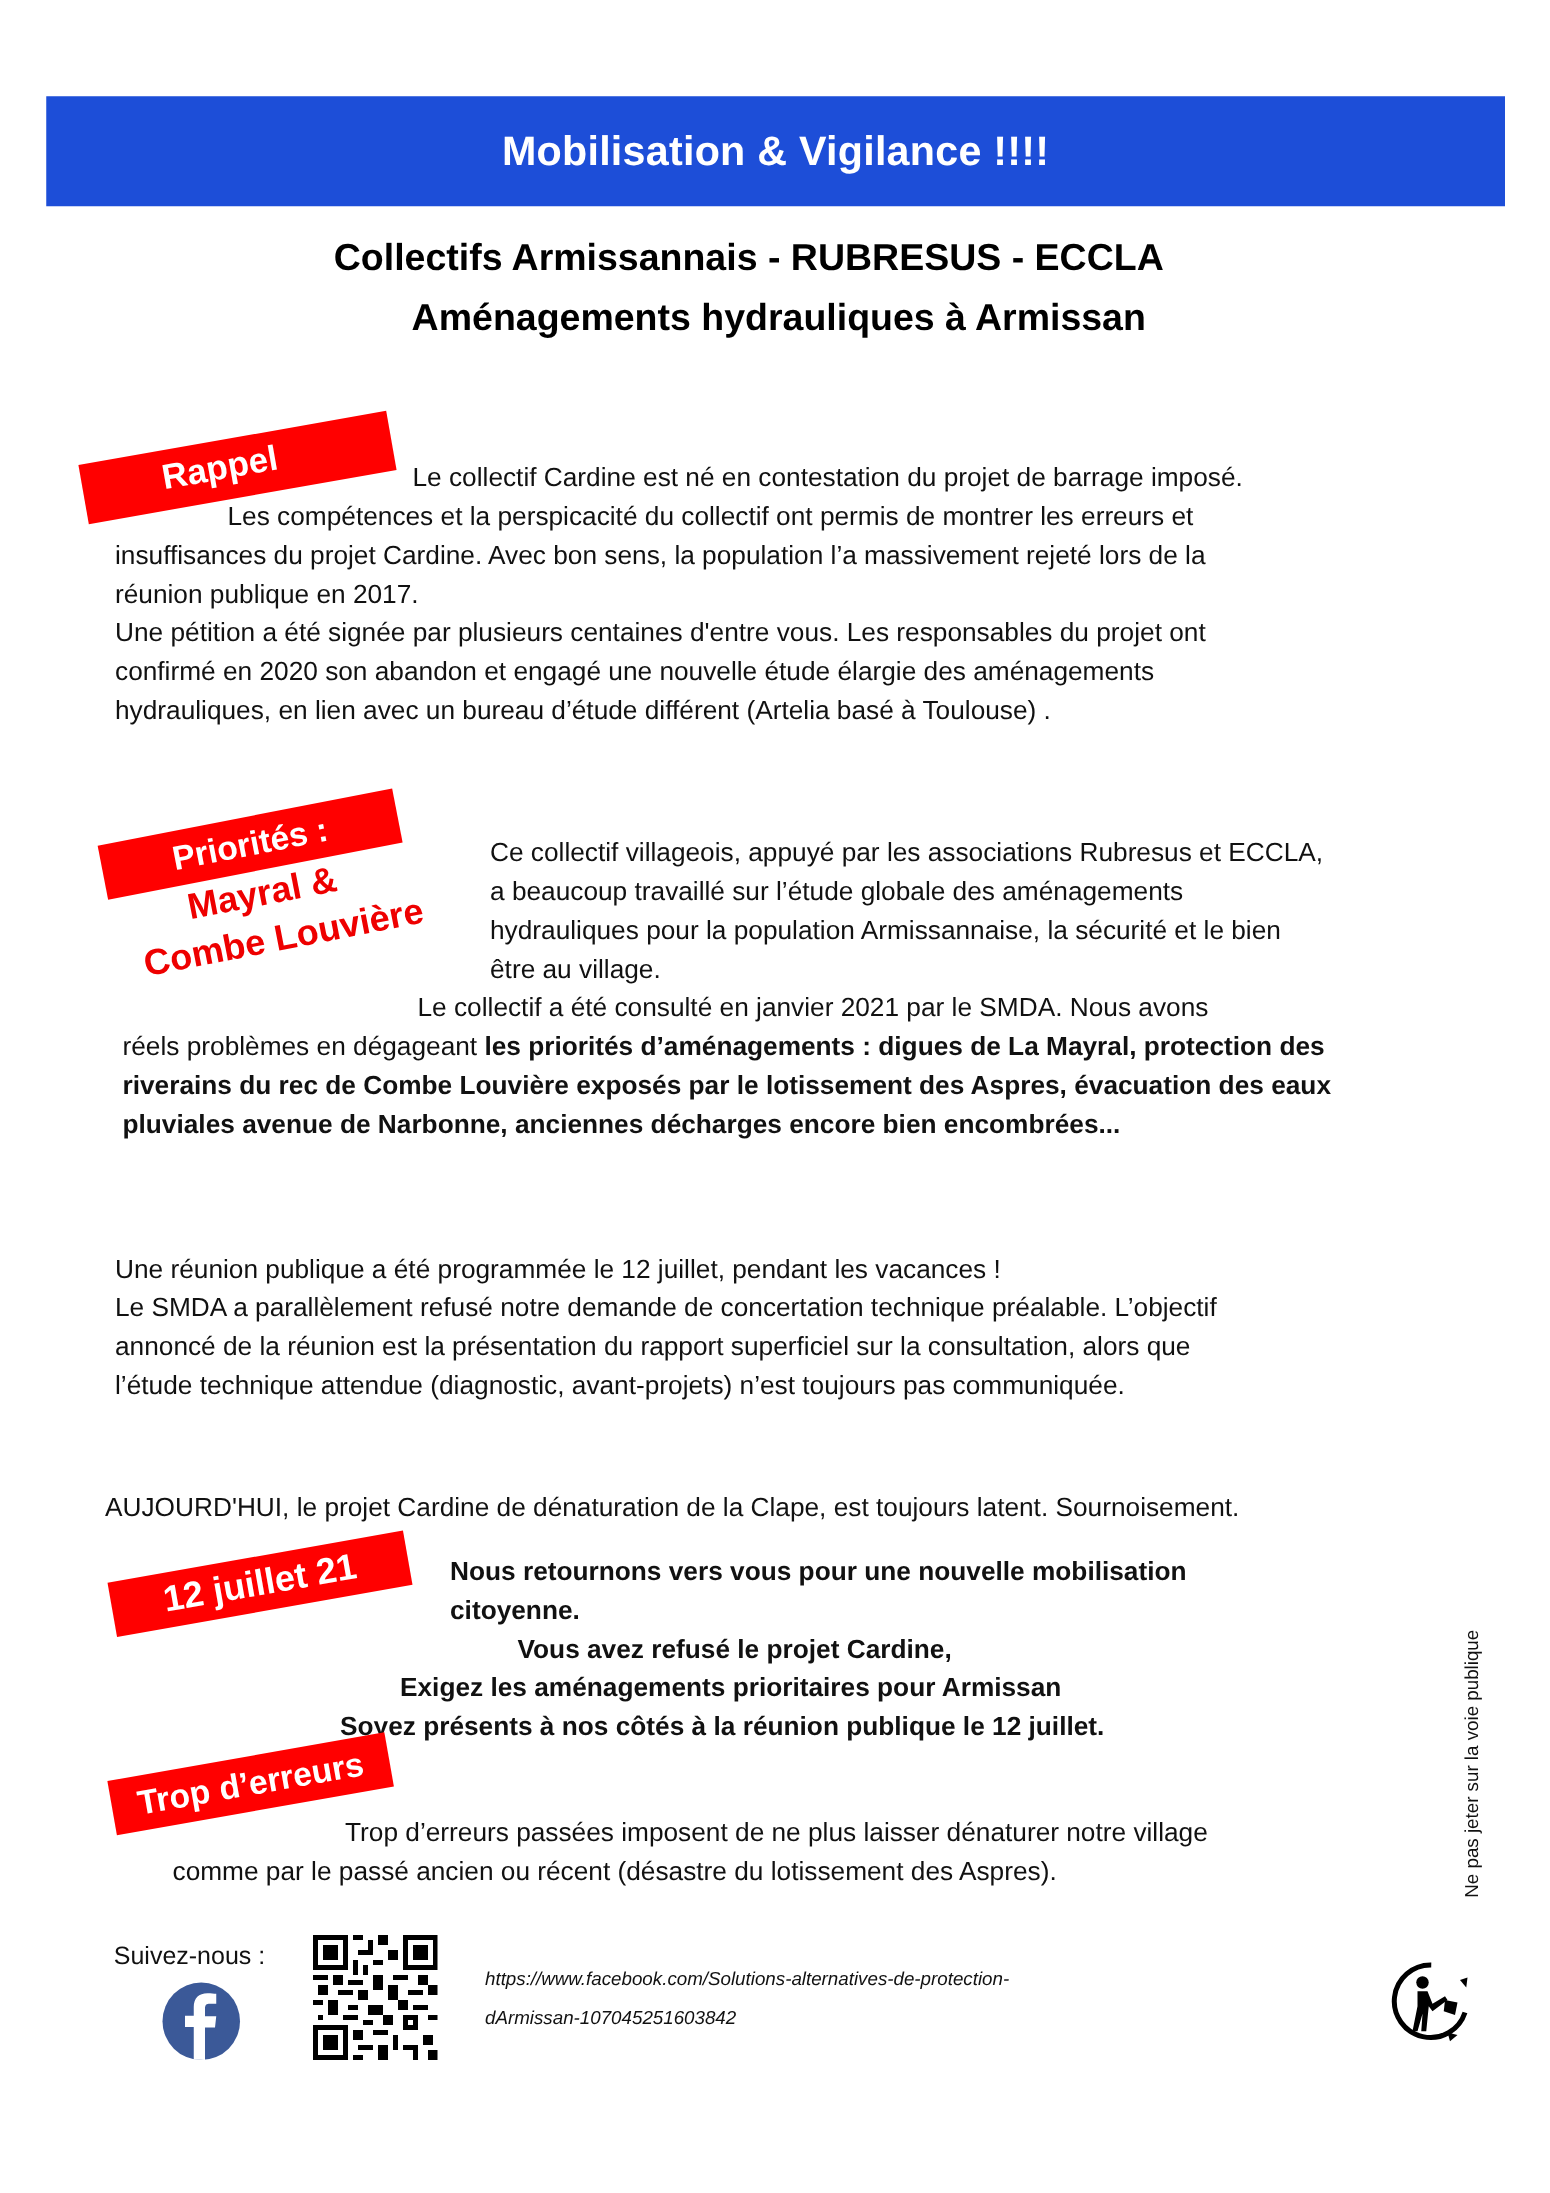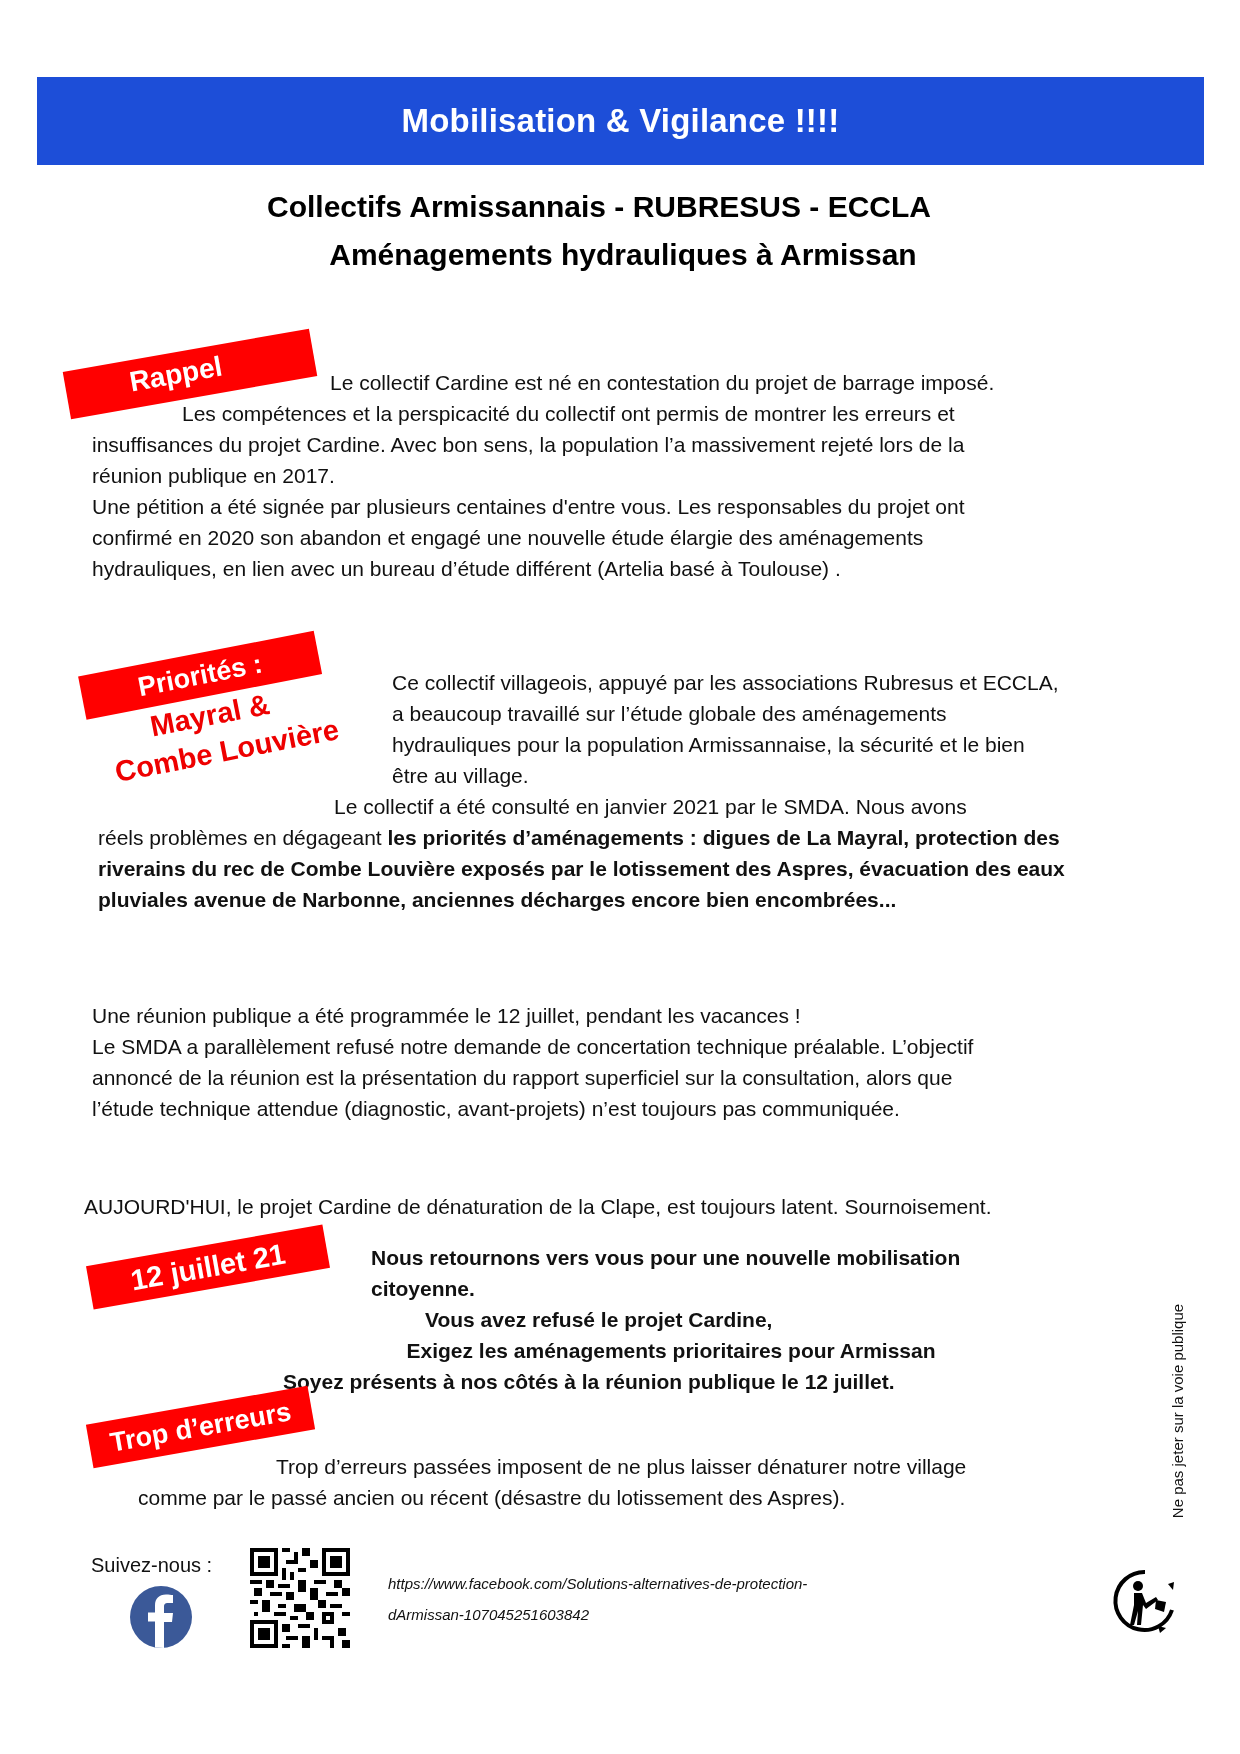--- a/index.html
+++ b/index.html
@@ -64,24 +64,24 @@
 <div class="abs body-text" style="left:92px; top:1000px; width:1080px;">
   <p>Une réunion publique a été programmée le 12 juillet, pendant les vacances !</p>
   <p> Le SMDA a parallèlement refusé notre demande de concertation technique préalable. L’objectif</p>
   <p>annoncé de la réunion est la présentation du rapport superficiel sur la consultation, alors que</p>
   <p>l’étude technique attendue (diagnostic, avant-projets) n’est toujours pas communiquée.</p>
 </div>
 
 <div class="abs body-text" style="left:84px; top:1191px; width:1100px;">AUJOURD'HUI, le projet Cardine de dénaturation de la Clape, est toujours latent. Sournoisement.</div>
 
 <div class="abs badge" style="left:88px; top:1245px; width:240px; height:44px; line-height:44px; font-size:29px; transform:rotate(-10deg);">12 juillet 21</div>
-<div class="abs body-text bold" style="left:251px; top:1242px; width:760px;">
+<div class="abs body-text bold" style="left:240px; top:1242px; width:760px;">
   <p style="padding-left:120px;">Nous retournons vers vous pour une nouvelle mobilisation citoyenne.</p>
   <p style="padding-left:174px;">Vous avez refusé le projet Cardine,</p>
-  <p style="padding-left:80px;text-align:center;">Exigez les aménagements prioritaires pour Armissan</p>
+  <p style="padding-left:80px;">Exigez les aménagements prioritaires pour Armissan</p>
   <p style="padding-left:32px;">Soyez présents à nos côtés à la réunion publique le 12 juillet.</p>
 </div>
 
 <div class="abs badge" style="left:88px; top:1405px; width:225px; height:44px; line-height:44px; font-size:27px; transform:rotate(-10deg);">Trop d’erreurs</div>
 <div class="abs body-text" style="left:138px; top:1451px; width:1000px;">
   <p style="padding-left:138px;">Trop d’erreurs passées imposent de ne plus laisser dénaturer notre village</p>
   <p>comme par le passé ancien ou récent (désastre du lotissement des Aspres).</p>
 </div>
 
 <div class="abs" style="left:1050px; top:1400px; width:260px; height:22px; font-size:15px; transform:rotate(-90deg); transform-origin:center; text-align:center; color:#111;">Ne pas jeter sur la voie publique</div>

